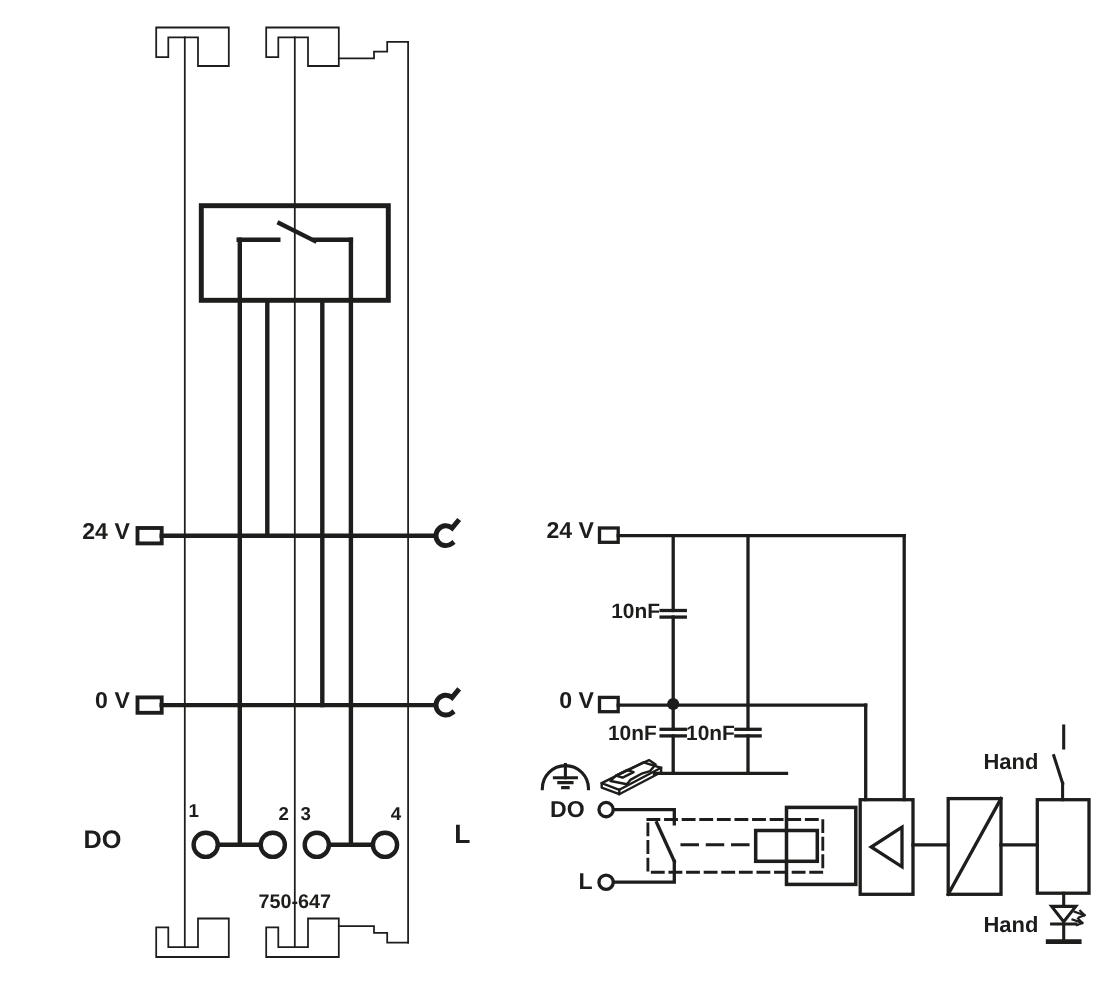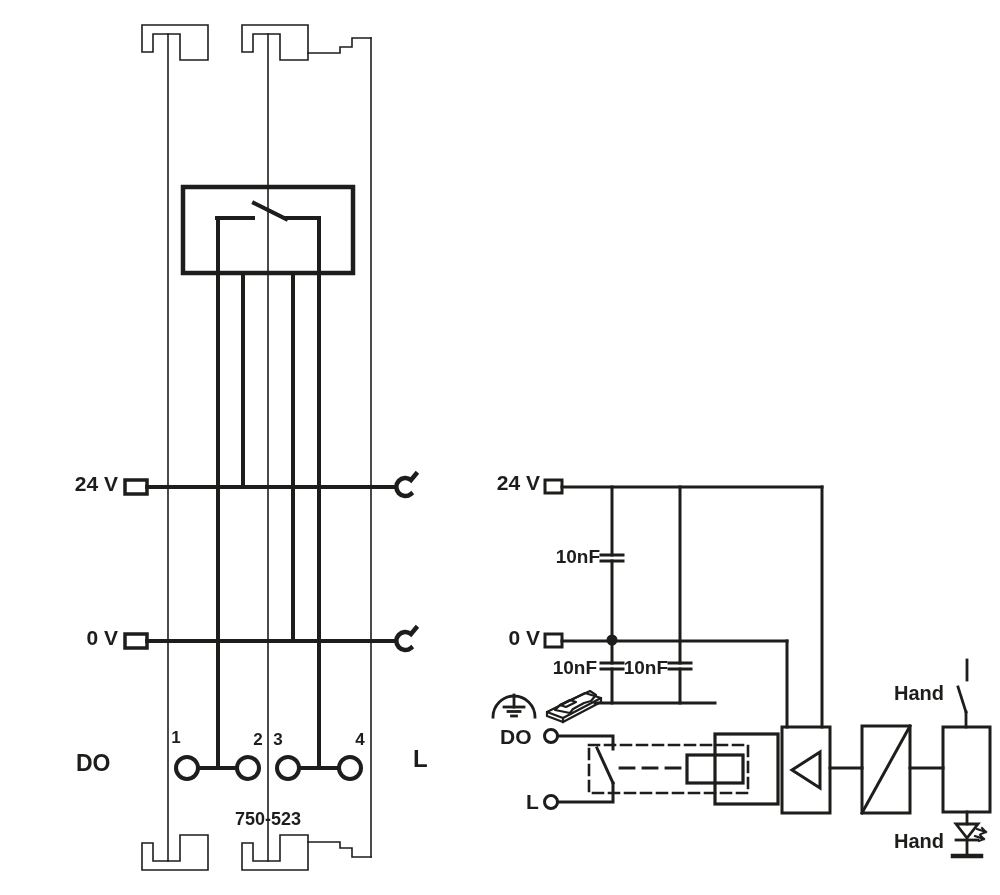--- a/index.html
+++ b/index.html
@@ -167,21 +167,21 @@
   <div class="lbl ra" style="left:38px;top:473px;width:80px;font-size:21px;">24 V</div>
   <div class="lbl ra" style="left:38px;top:627px;width:80px;font-size:21px;">0 V</div>
   <div class="lbl" style="left:76px;top:752px;font-size:23px;">DO</div>
   <div class="lbl" style="left:413px;top:747px;font-size:24px;">L</div>
 
   <div class="lbl ctr" style="left:168px;top:729px;width:16px;font-size:17px;">1</div>
   <div class="lbl ctr" style="left:250px;top:731px;width:16px;font-size:17px;">2</div>
   <div class="lbl ctr" style="left:270px;top:731px;width:16px;font-size:17px;">3</div>
   <div class="lbl ctr" style="left:352px;top:731px;width:16px;font-size:17px;">4</div>
 
-  <div class="lbl ctr" style="left:228px;top:810px;width:80px;font-size:18px;">750-523</div>
+  <div class="lbl ctr" style="left:228px;top:810px;width:80px;font-size:18px;">750-647</div>
 
   <div class="lbl ra" style="left:460px;top:472px;width:80px;font-size:21px;">24 V</div>
   <div class="lbl ra" style="left:460px;top:627px;width:80px;font-size:21px;">0 V</div>
 
   <div class="lbl ra" style="left:520px;top:547px;width:80px;font-size:19px;">10nF</div>
   <div class="lbl ra" style="left:517px;top:658px;width:80px;font-size:19px;">10nF</div>
   <div class="lbl ra" style="left:588px;top:658px;width:80px;font-size:19px;">10nF</div>
 
   <div class="lbl" style="left:500px;top:726px;font-size:21px;">DO</div>
   <div class="lbl" style="left:526px;top:791px;font-size:21px;">L</div>

